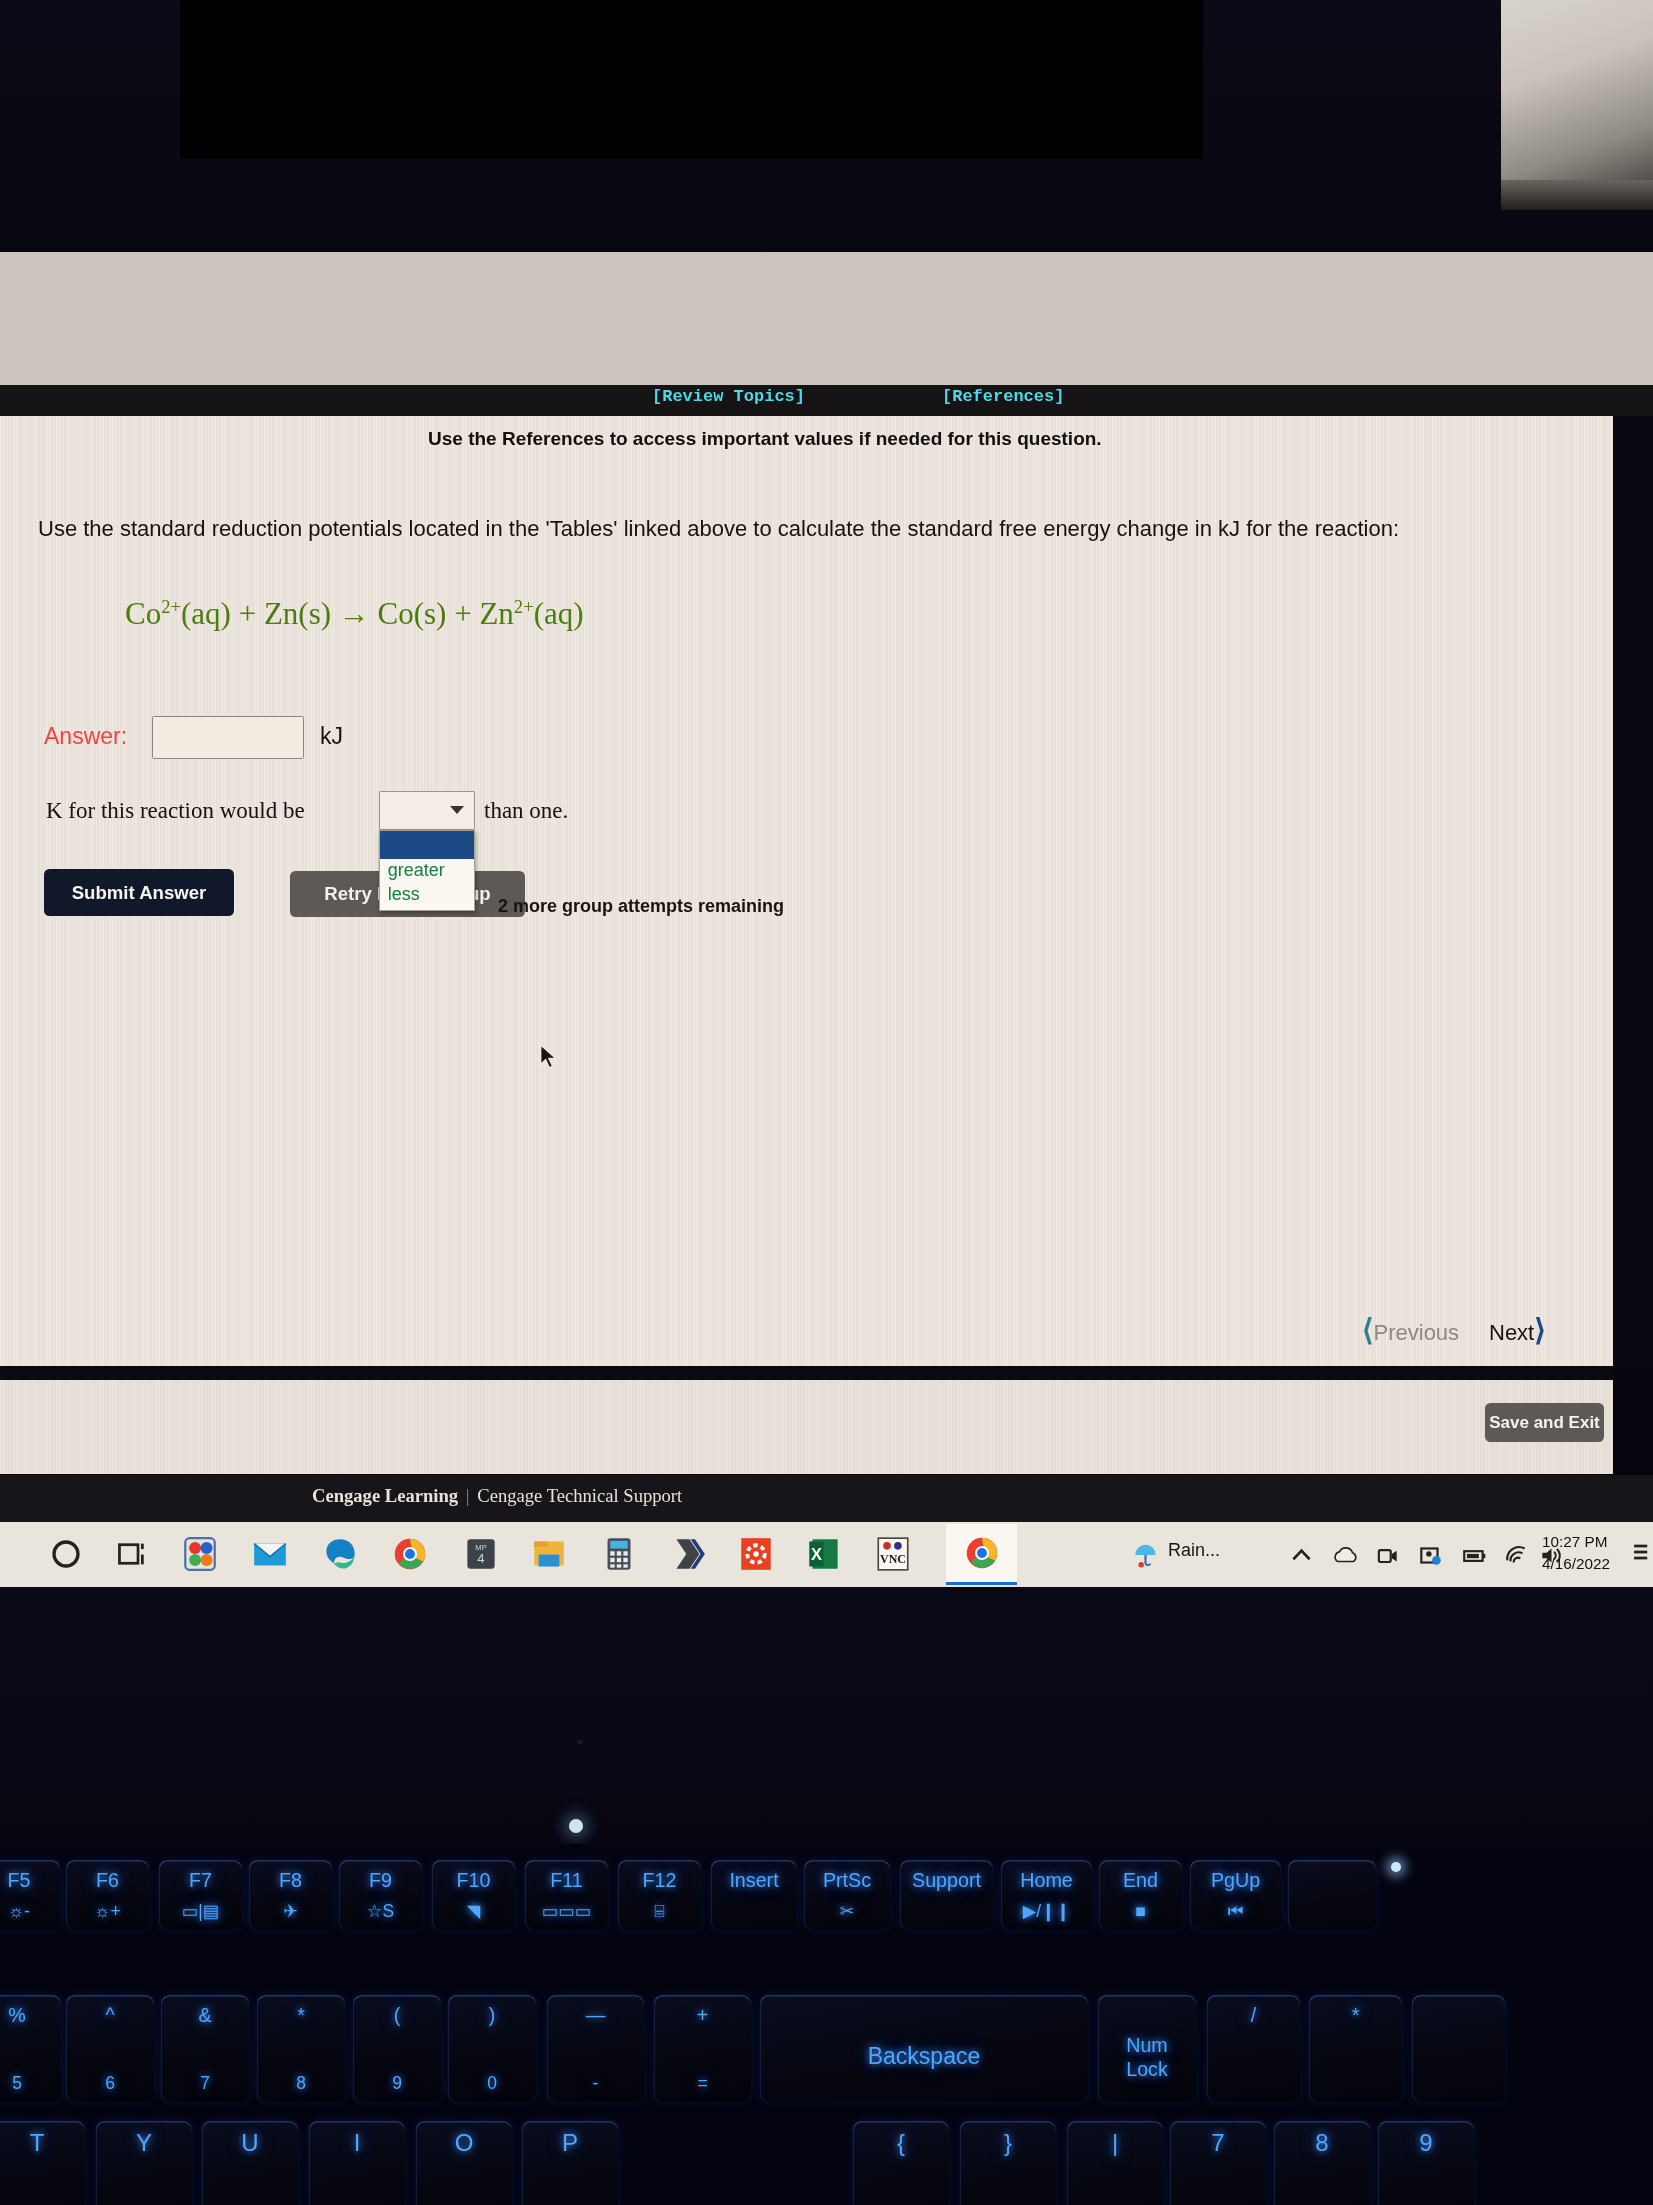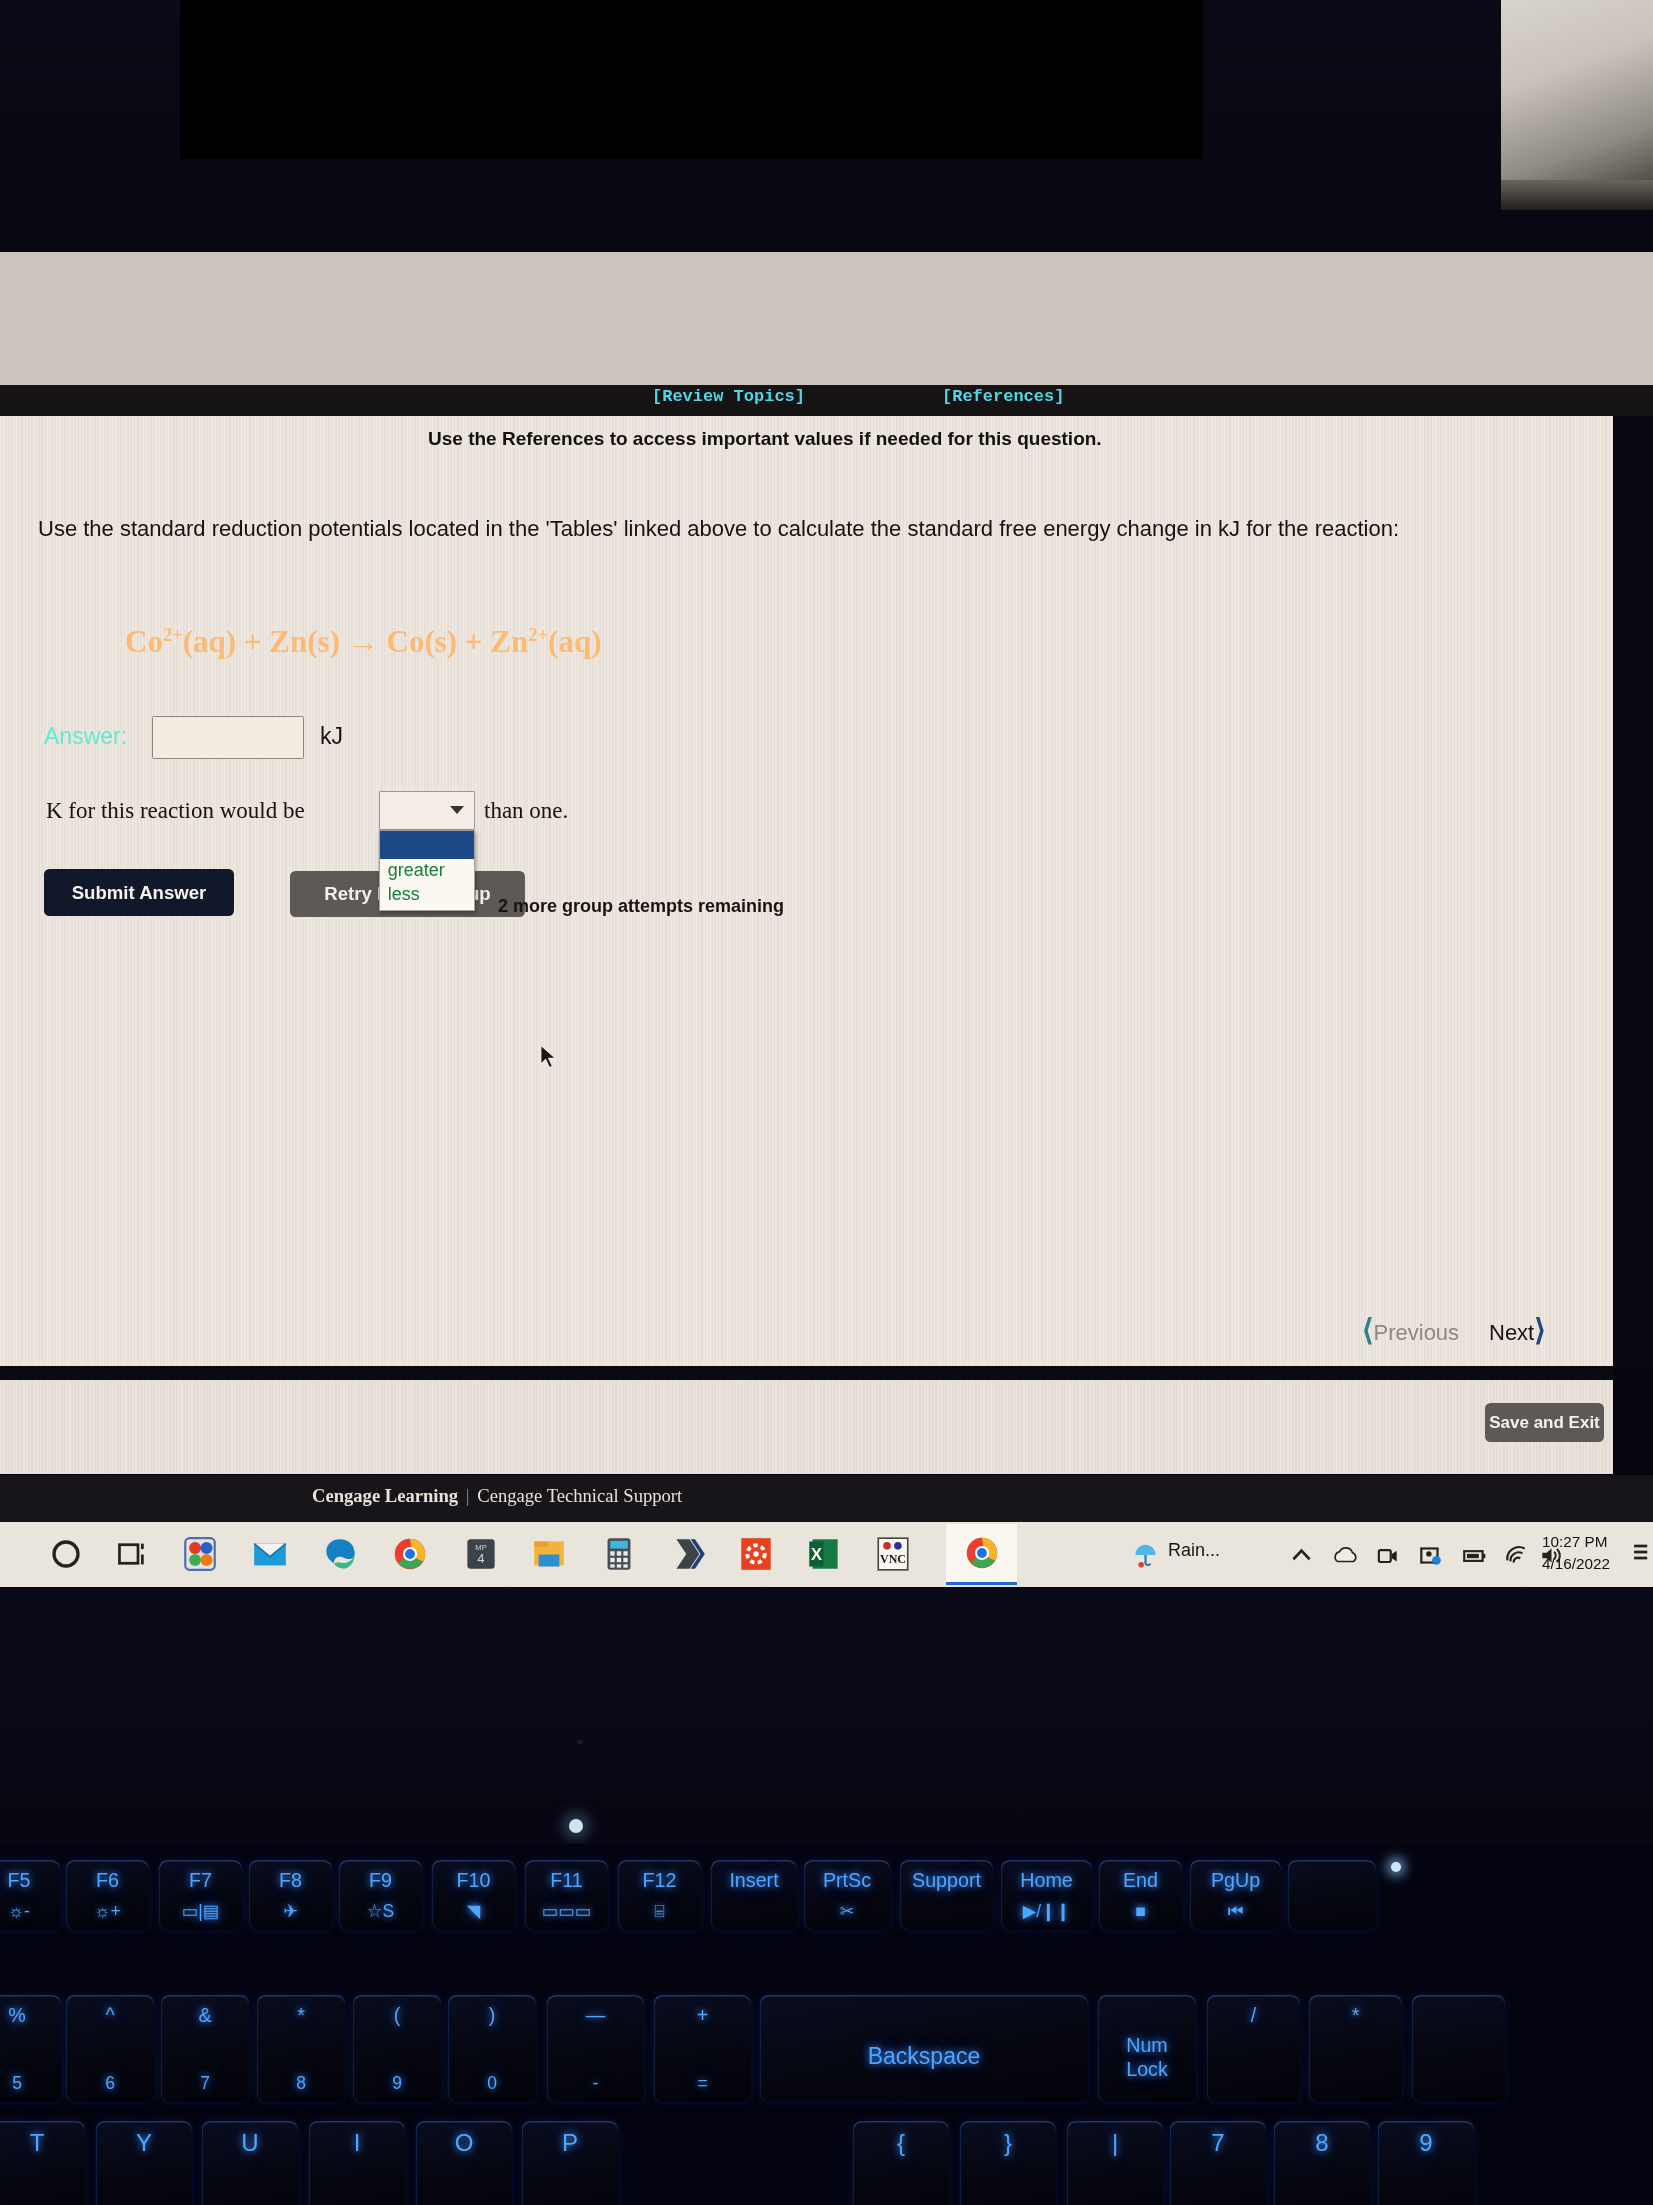--- a/index.html
+++ b/index.html
@@ -128,29 +128,29 @@
   }
 
   .qtext {
     position: absolute; left: 38px; top: 514px; width: 1548px;
     font-size: 22px; line-height: 1.35; color: #16120f;
   }
 
   .equation {
     position: absolute; left: 125px; top: 596px;
     font-family: "Liberation Serif", "DejaVu Serif", serif;
-    font-size: 31px; color: #fdba74; font-weight: 700; white-space: nowrap; margin-top: 28px;
+    font-size: 31px; color: #4d7c0f; font-weight: 400; white-space: nowrap;
   }
   .equation sup { font-size: 18.6px; vertical-align: super; }
 
   .answer-row {
     position: absolute; left: 44px; top: 719px; width: 656px; height: 38px;
   }
   .answer-label {
-    position: absolute; left: 0; top: 4.4px; font-size: 23px; color: #5eead4;
+    position: absolute; left: 0; top: 4.4px; font-size: 23px; color: #ef4444;
   }
   .answer-input {
     position: absolute; left: 108px; top: -2.7px; width: 152px; height: 43px;
     background: #f3ece3; border: 1.6px solid #8d857a; border-radius: 1.6px;
     font-size: 18.6px; color: #111; padding: 0 5.5px;
     font-family: "Liberation Sans", sans-serif;
   }
   .answer-unit {
     position: absolute; left: 276px; top: 4.4px; font-size: 23px; color: #16120f;
   }

